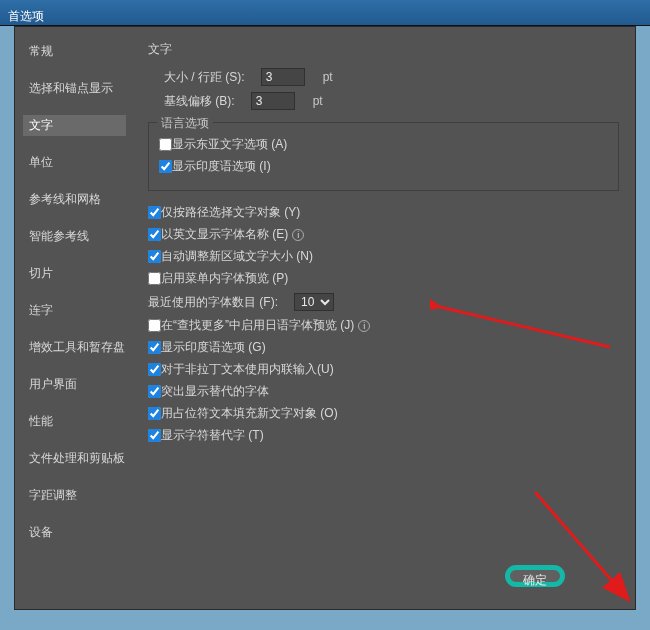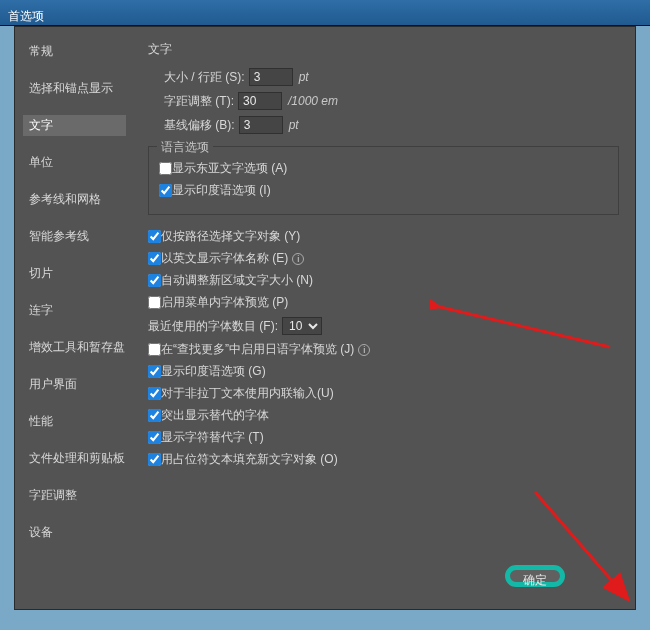--- a/index.html
+++ b/index.html
@@ -47,35 +47,35 @@
   }
   .main {
     flex: 1;
     padding: 14px 16px 10px 18px;
     position: relative;
   }
   .section-title { color: #d8d8d8; margin-bottom: 10px; }
   .row {
     display: flex; align-items: center;
     margin: 6px 0;
-    gap: 4px;
+    gap: 16px;
   }
   .indent { padding-left: 16px; }
   .label { color: #d8d8d8; }
   .input {
     background: #454545;
     border: 1px solid #303030;
     color: #e8e8e8;
     height: 18px;
     padding: 0 4px;
     font-size: 12px;
     width: 44px;
     text-align: left;
   }
-  .unit { color: #c8c8c8; margin-left: 2px; font-style: italic; }
+  .unit { color: #c8c8c8; margin-left: 2px; }
   .fieldset {
     border: 1px solid #3f3f3f;
     margin-top: 12px;
     padding: 8px 2px 10px 10px;
     position: relative;
   }
   .fieldset-legend {
     position: absolute;
     top: -8px; left: 8px;
     background: #535353;
@@ -156,25 +156,20 @@
 
   <div class="main">
     <div class="section-title">文字</div>
 
     <div class="row indent">
       <span class="label">大小 / 行距 (S):</span>
       <input class="input" value="3" style="">
       <span class="unit">pt</span>
     </div>
     <div class="row indent">
-      <span class="label">字距调整 (T):</span>
-      <input class="input" value="30" style="">
-      <span class="unit">/1000 em</span>
-    </div>
-    <div class="row indent">
       <span class="label">基线偏移 (B):</span>
       <input class="input" value="3" style="">
       <span class="unit">pt</span>
     </div>
 
     <div class="fieldset">
       <div class="fieldset-legend">语言选项</div>
       <div class="check-row">
         <input type="checkbox" style="">
         <span>显示东亚文字选项 (A)</span>
@@ -222,25 +217,25 @@
     <div class="check-row">
       <input type="checkbox" checked="" style="">
       <span>对于非拉丁文本使用内联输入(U)</span>
     </div>
     <div class="check-row">
       <input type="checkbox" checked="" style="">
       <span>突出显示替代的字体</span>
     </div>
     <div class="check-row">
       <input type="checkbox" checked="" style="">
+      <span>用占位符文本填充新文字对象 (O)</span>
+    </div>
+    <div class="check-row">
+      <input type="checkbox" checked="" style="">
       <span>显示字符替代字 (T)</span>
-    </div>
-    <div class="check-row">
-      <input type="checkbox" checked="" style="">
-      <span>用占位符文本填充新文字对象 (O)</span>
     </div>
 
     <div class="btn">确定</div>
 
     <svg class="arrow arrow1" width="200" height="60">
       <defs>
           <marker id="ah1" markerWidth="10" markerHeight="8" refX="1" refY="4" orient="auto">
         <polygon points="10 0, 0 4, 10 8" fill="#e01b1b"></polygon>
           </marker>
         </defs>

